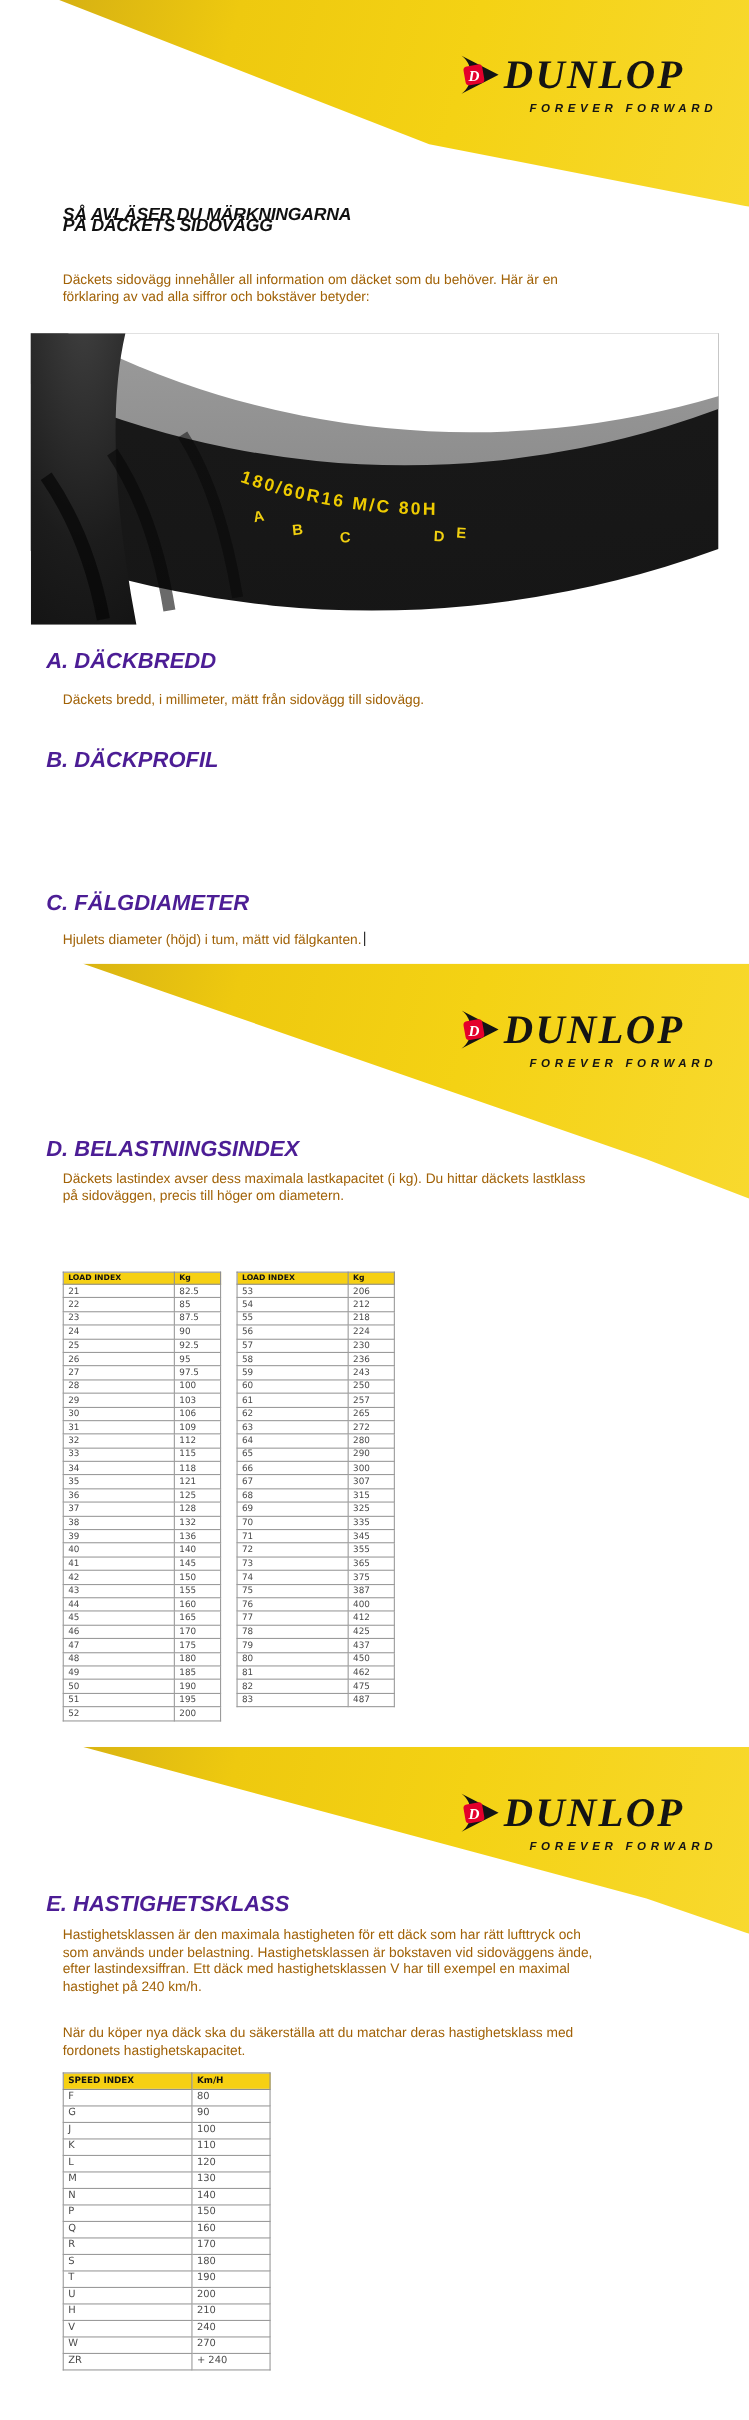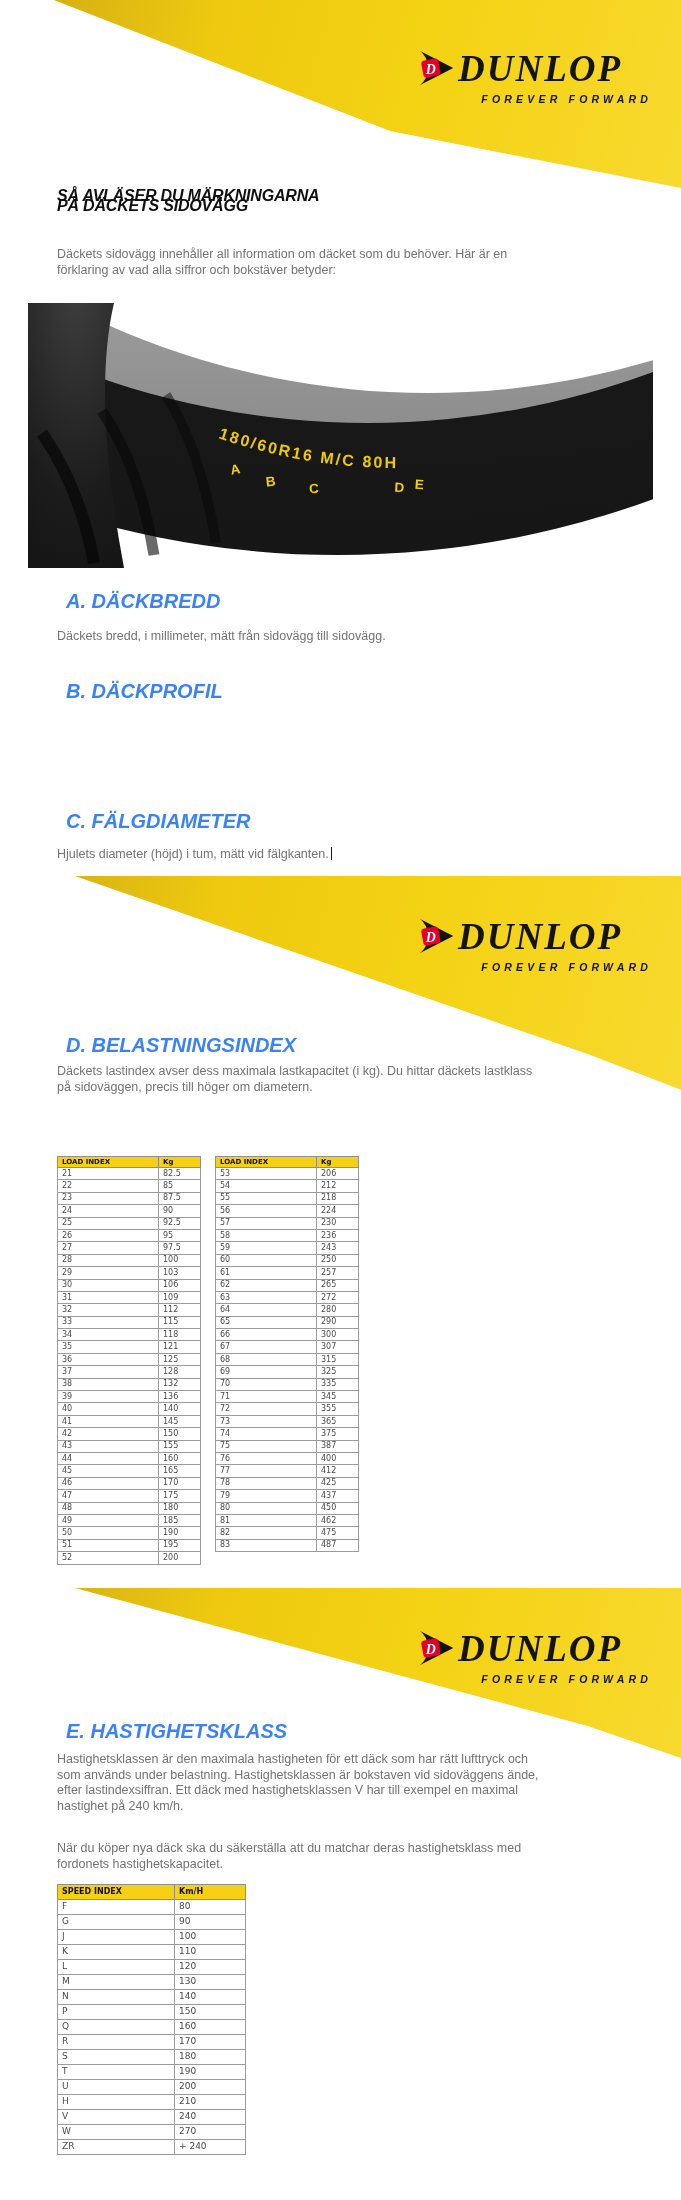--- a/index.html
+++ b/index.html
@@ -17,24 +17,24 @@
   .logo{position:absolute;left:417px;width:238px;}
   .logo-row{display:flex;align-items:center;}
   .logo-icon{flex:0 0 auto;margin-right:3px;}
   .wordmark{font-family:"Liberation Serif",serif;font-weight:bold;font-style:italic;
             font-size:37px;letter-spacing:2px;color:#141414;line-height:1;}
   .tagline{font-family:"Liberation Sans",sans-serif;font-weight:bold;font-style:italic;
            font-size:10.5px;letter-spacing:4.2px;color:#141414;text-align:right;
            margin-top:3px;padding-right:3px;}
   .title-line{position:absolute;left:57px;font-size:16px;line-height:27px;font-weight:bold;
               font-style:italic;color:#101010;letter-spacing:-0.2px;white-space:nowrap;}
-  .h2{position:absolute;left:66px;font-size:20px;font-weight:bold;font-style:italic;
-      color:#3b82f6;white-space:nowrap;}
+  .h2{position:absolute;left:42px;font-size:20px;font-weight:bold;font-style:italic;
+      color:#4c1d95;white-space:nowrap;}
   .body-text{position:absolute;left:57px;width:580px;font-size:12.5px;line-height:16px;
-             color:#737373;white-space:pre-line;}
+             color:#a16207;white-space:pre-line;}
   .body-text.e1{line-height:15.5px;}
   .caret{display:inline-block;width:1px;height:13px;background:#1a1a1a;
          vertical-align:-2px;margin-left:2px;}
 
   
   .tire{position:absolute;left:28px;top:303px;}
   .tiretext{font-family:"Liberation Sans",sans-serif;font-weight:bold;font-size:16px;
             fill:#eecb00;letter-spacing:2.2px;}
   .tireletter{font-family:"Liberation Sans",sans-serif;font-weight:bold;font-size:13.5px;
               fill:#f0cf10;text-anchor:middle;}

